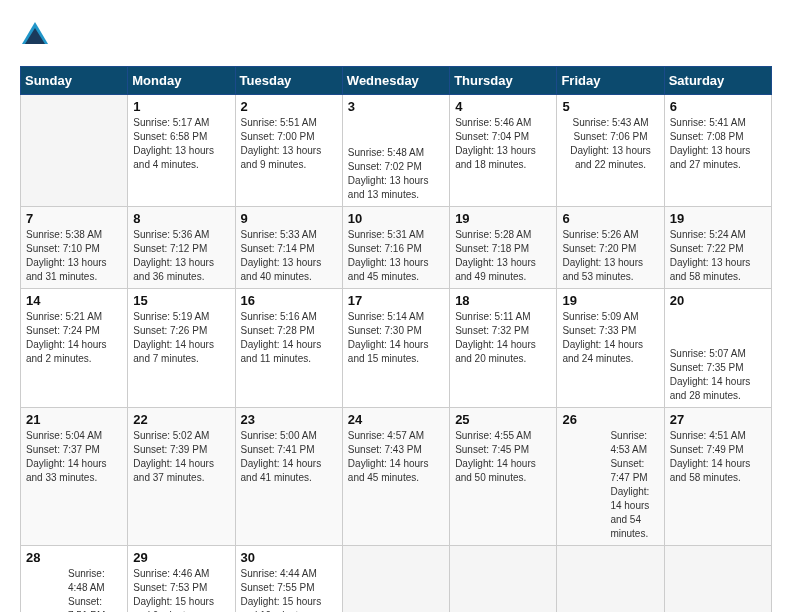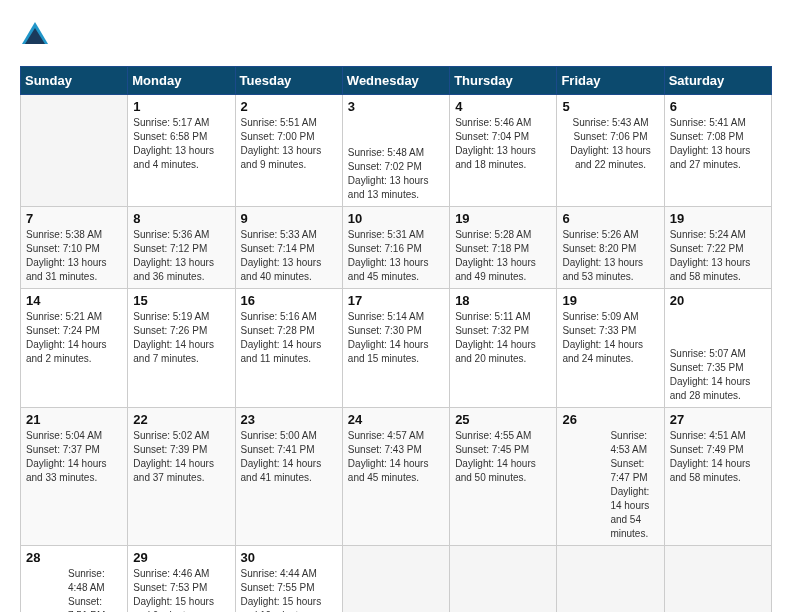--- a/index.html
+++ b/index.html
@@ -198,21 +198,21 @@
         <td>
           <div class="day-number">19</div>
           <div class="day-info" style="white-space: pre-line;">Sunrise: 5:28 AM
 Sunset: 7:18 PM
 Daylight: 13 hours
 and 49 minutes.</div>
         </td>
         <td>
           <div class="day-number">6</div>
           <div class="day-info" style="white-space: pre-line;">Sunrise: 5:26 AM
-Sunset: 8:20 PM
+Sunset: 7:20 PM
 Daylight: 13 hours
 and 53 minutes.</div>
         </td>
         <td>
           <div class="day-number">19</div>
           <div class="day-info" style="white-space: pre-line;">Sunrise: 5:24 AM
 Sunset: 7:22 PM
 Daylight: 13 hours
 and 58 minutes.</div>
         </td>

